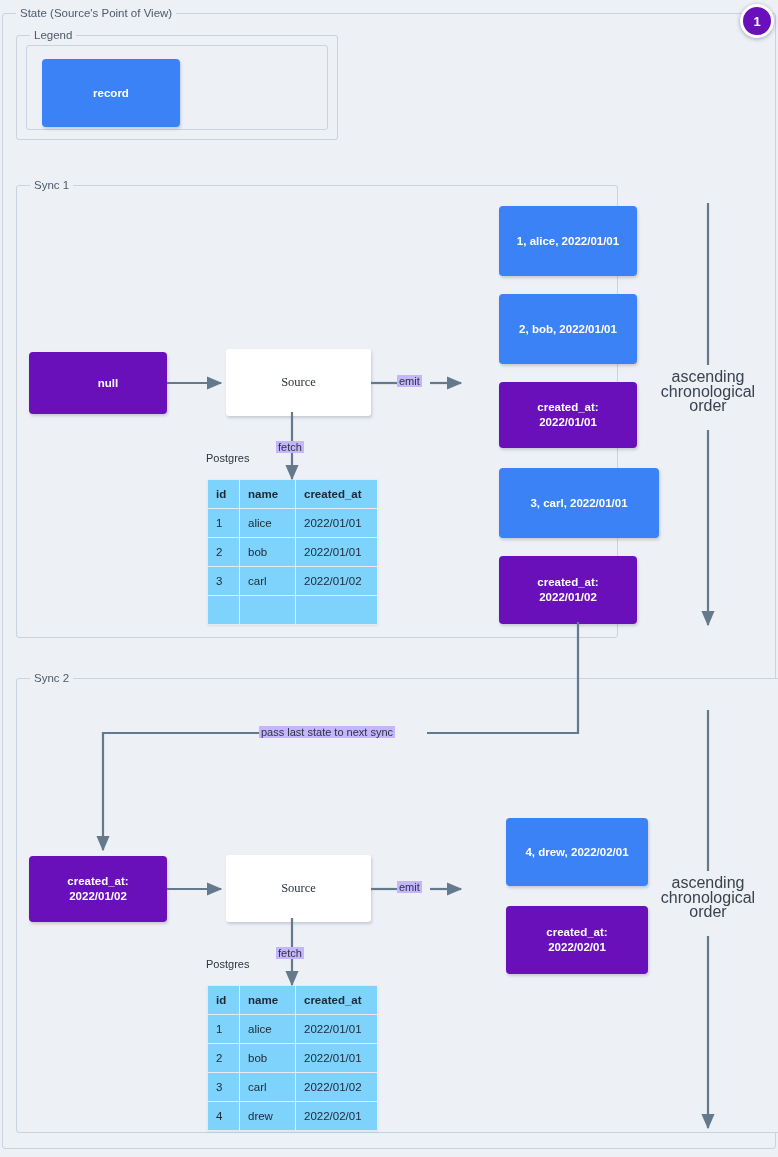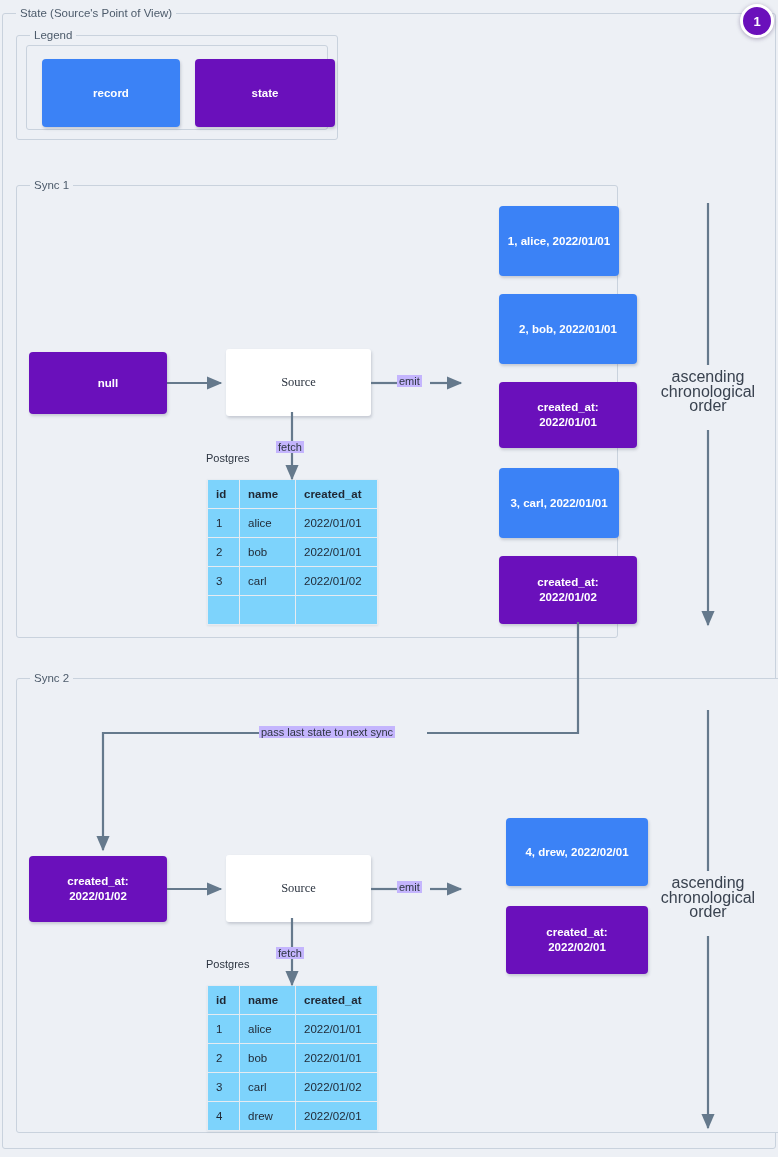--- a/index.html
+++ b/index.html
@@ -186,23 +186,20 @@
 
 <div id="step-badge">1</div>
 
 <div class="group" id="legend-group">
   <div class="group-title">Legend</div>
   <div class="group-body"></div>
   <div id="legend-inner">
     <div class="node record" style="left:15px; top:13px; width:138px; height:68px;">
       <span>record</span>
     </div>
-    <div class="node state" style="left:168px; top:13px; width:140px; height:68px;">
-      <span>state</span>
-    </div>
   </div>
 </div>
 
 <div class="group" id="sync1-group">
   <div class="group-title">Sync 1</div>
   <div class="group-body"></div>
 </div>
 
 <div class="node state" style="left:29px; top:352px; width:138px; height:62px;padding-left:20px;">
   <span>null</span>
@@ -241,31 +238,31 @@
       <td>2022/01/02</td>
     </tr>
     <tr>
       <td></td>
       <td></td>
       <td></td>
     </tr>
   </tbody>
 </table>
 
-<div class="node record" style="left:499px; top:206px; width:120px; height:70px;">
+<div class="node record" style="left:499px; top:206px; width:138px; height:70px;">
   <span>1, alice, 2022/01/01</span>
 </div>
 <div class="node record" style="left:499px; top:294px; width:138px; height:70px;">
   <span>2, bob, 2022/01/01</span>
 </div>
 <div class="node state" style="left:499px; top:382px; width:138px; height:66px;">
   <span>created_at:
 2022/01/01</span>
 </div>
-<div class="node record" style="left:499px; top:468px; width:120px; height:70px;">
+<div class="node record" style="left:499px; top:468px; width:160px; height:70px;">
   <span>3, carl, 2022/01/01</span>
 </div>
 <div class="node state" style="left:499px; top:556px; width:138px; height:68px;">
   <span>created_at:
 2022/01/02</span>
 </div>
 
 <div class="axis-label" style="left:660px; top:370px; width:96px;">
   <div>ascending</div>
   <div>chronological</div>

